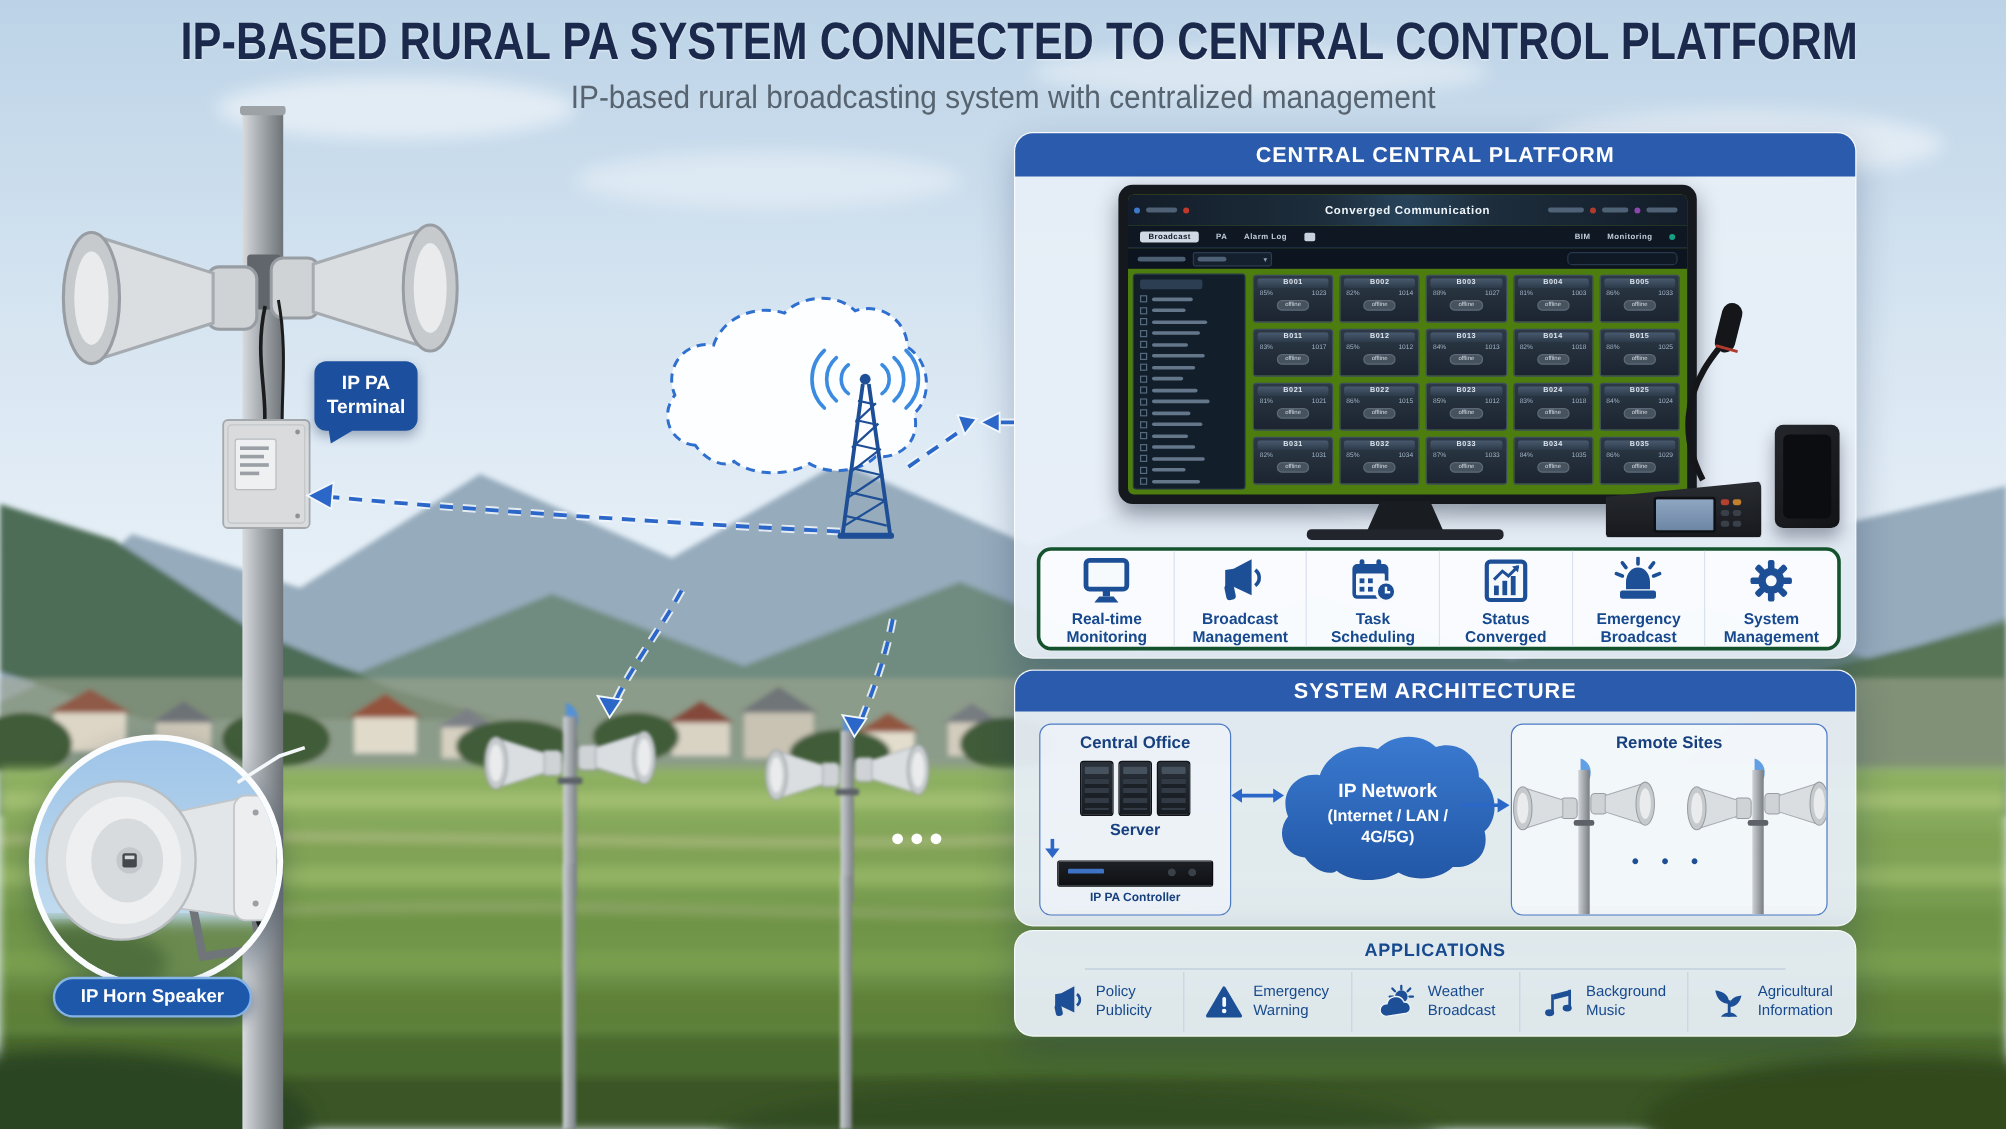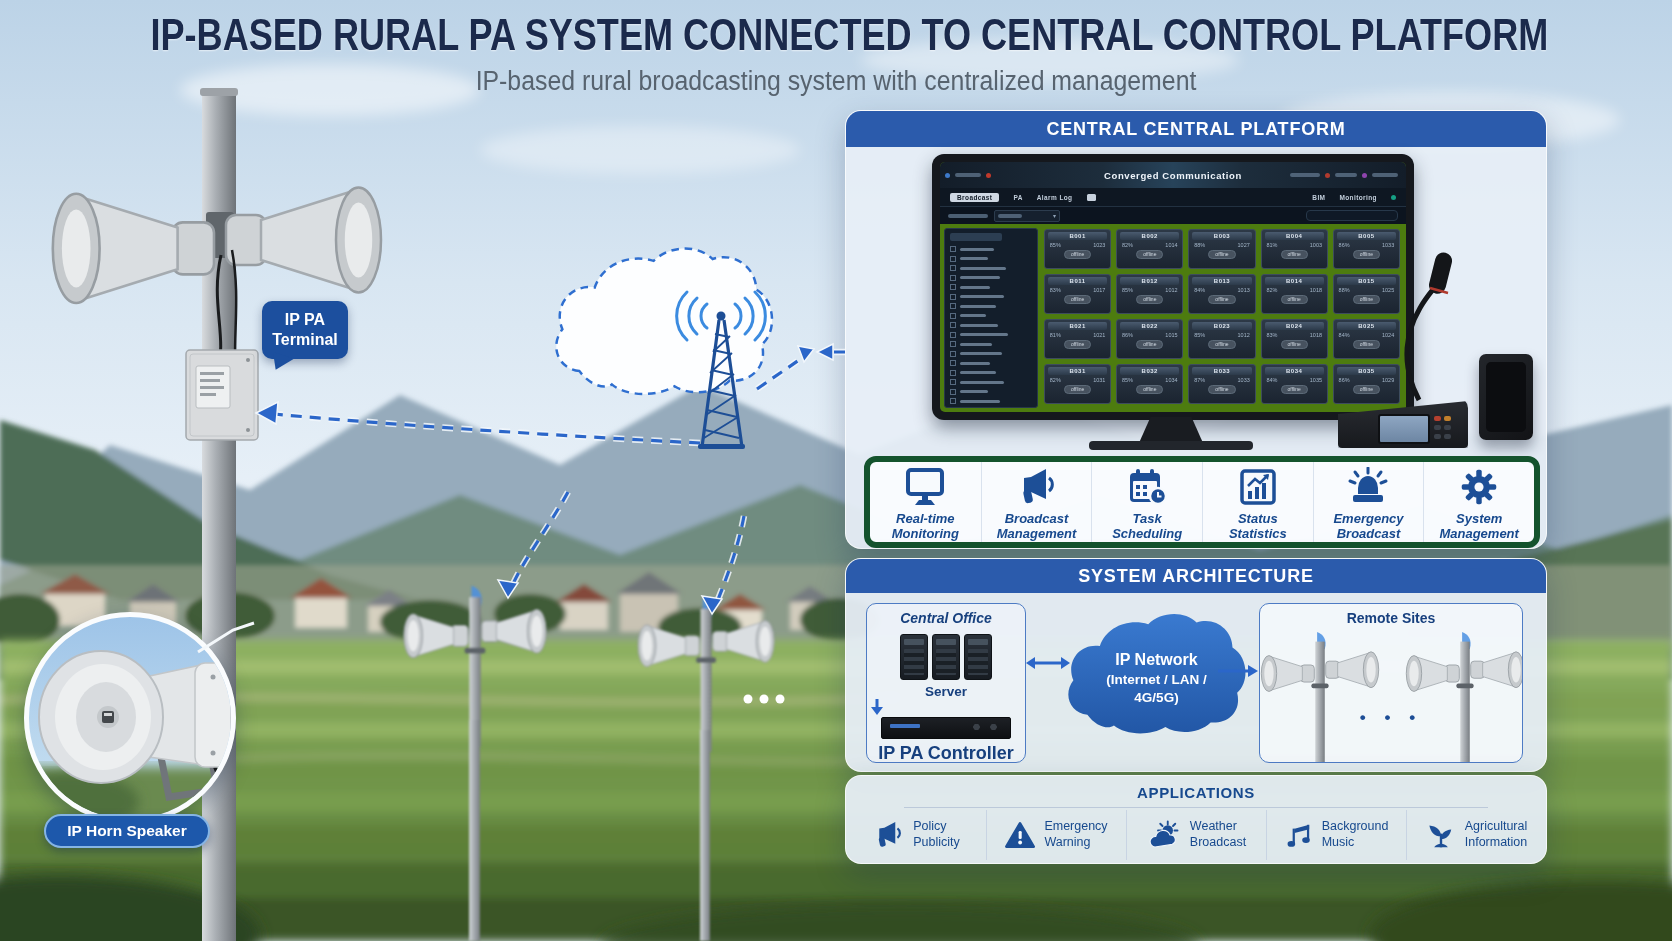--- a/index.html
+++ b/index.html
@@ -59,43 +59,43 @@
     clip-path:polygon(18% 0,82% 0,100% 100%,0 100%);}
   .mbase{position:absolute;left:243px;top:330px;width:164px;height:9px;background:#22262c;border-radius:4px;}
   .console{position:absolute;left:492px;top:287px;width:130px;height:50px;background:linear-gradient(180deg,#2a2d33,#17191d);
     border-radius:6px 10px 4px 4px;clip-path:polygon(0 32%,100% 6%,100% 100%,0 100%);box-shadow:0 6px 10px rgba(20,30,50,.4);}
   .cscreen{position:absolute;left:40px;top:16px;width:48px;height:26px;background:linear-gradient(180deg,#8ea6c2,#6d86a3);border-radius:3px;border:2px solid #0e1013;}
   .cbtn{position:absolute;width:7px;height:5px;border-radius:2px;background:#3a4049;}
   .spk{position:absolute;left:633px;top:243px;width:54px;height:86px;background:linear-gradient(135deg,#23262b,#121316);
     border-radius:7px;box-shadow:0 8px 14px rgba(20,30,50,.4);}
   .spk::after{content:"";position:absolute;left:7px;top:8px;right:7px;bottom:8px;border-radius:5px;background:#0c0d10;}
   .features{position:absolute;left:18px;top:345px;width:664px;height:80px;background:rgba(251,253,255,.9);
-    border:6px solid #14532d;border-radius:12px;display:grid;grid-template-columns:repeat(6,1fr);font-style:italic;}
+    border:3px solid #14532d;border-radius:12px;display:grid;grid-template-columns:repeat(6,1fr);}
   .feat{display:flex;flex-direction:column;align-items:center;justify-content:center;gap:4px;
     border-left:1px solid #d9e2ee;padding-top:4px;}
   .feat:first-child{border-left:none}
   .feat-label{font-size:13px;line-height:1.18;font-weight:bold;color:#17498e;text-align:center;}
   
   #sa{left:845px;top:558px;width:700px;height:212px;}
   .sa-head{height:34px;}
   .co-box{position:absolute;left:20px;top:44px;width:158px;height:158px;border:1.5px solid #4d7bc4;
     border-radius:10px;background:rgba(244,248,253,.55);text-align:center;}
-  .co-title{font-size:14px;font-weight:bold;color:#17407e;margin-top:6px;font-style:italic;}
+  .co-title{font-size:14px;font-weight:bold;color:#17407e;margin-top:6px;}
   .servers{display:flex;justify-content:center;gap:4px;margin-top:8px;}
   .server{width:26px;height:44px;background:linear-gradient(180deg,#2a313a,#171c22);border-radius:3px;position:relative;border:1px solid #0f1317;}
   .server::before{content:"";position:absolute;left:3px;top:4px;right:3px;height:6px;background:#46525e;border-radius:1px;}
   .server::after{content:"";position:absolute;left:3px;top:14px;right:3px;bottom:4px;
     background:repeating-linear-gradient(180deg,#323b45 0 4px,#1a2026 4px 8px);border-radius:1px;}
   .srv-label{font-size:13.5px;font-weight:bold;color:#17407e;margin-top:4px;}
   .ctrl{width:128px;height:20px;margin:2px auto 0;background:linear-gradient(180deg,#1d2025,#0e1013);border-radius:2px;
     position:relative;border:1px solid #090b0d;}
   .ctrl::before{content:"";position:absolute;left:8px;top:6px;width:30px;height:4px;background:#3d72c4;border-radius:1px;}
   .ctrl::after{content:"";position:absolute;right:8px;top:4px;width:34px;height:10px;
     background:radial-gradient(circle at 25% 50%,#3a4048 3px,transparent 3.5px),radial-gradient(circle at 75% 50%,#3a4048 3px,transparent 3.5px);}
-  .ctrl-label{font-size:18px;font-weight:bold;color:#17407e;margin-top:4px;}
+  .ctrl-label{font-size:10px;font-weight:bold;color:#17407e;margin-top:4px;}
   .cloud-blue-text{position:absolute;left:218px;top:92px;width:185px;text-align:center;color:#fff;z-index:2;}
   .cloud-blue-text .l1{font-size:16px;font-weight:bold;}
   .cloud-blue-text .l2{font-size:13.5px;font-weight:bold;margin-top:3px;}
   .rs-box{position:absolute;left:413px;top:44px;width:262px;height:158px;border:1.5px solid #4d7bc4;
     border-radius:10px;background:rgba(248,251,254,.72);overflow:hidden;}
   .rs-title{font-size:14px;font-weight:bold;color:#17407e;text-align:center;margin-top:6px;}
   .rs-dots{position:absolute;left:0;right:0;top:104px;text-align:center;color:#1d4e96;font-size:17px;
     font-weight:bold;letter-spacing:7px;}
   
   #app{left:845px;top:775px;width:700px;height:87px;}
@@ -661,21 +661,21 @@
                 <rect x="12" y="24" width="4" height="8"></rect>
                 <rect x="19" y="20" width="4" height="12"></rect>
                 <rect x="26" y="16" width="4" height="16"></rect>
               </g>
           <path d="M12,19 L19,12 L24,16 L32,8" stroke="#1d4f97" stroke-width="2.5" fill="none"></path>
           <polygon points="33,7 27,8 32,13" fill="#1d4f97"></polygon>
             </svg>
           </span>
         <div class="feat-label">
             <div>Status</div>
-        <div>Statistics</div>
+        <div>Converged</div>
           </div>
       </div>
       <div class="feat">
         <span>
             <svg width="44" height="40" viewBox="0 0 44 40">
           <path d="M22,9 a10,12 0 0 1 10,12 v6 h-20 v-6 a10,12 0 0 1 10,-12 Z" fill="#1d4f97"></path>
           <rect x="7" y="28" width="30" height="7" rx="2" fill="#1d4f97"></rect>
           <g stroke="#1d4f97" stroke-width="3" stroke-linecap="round">
             <line x1="22" y1="1" x2="22" y2="6"></line>
                 <line x1="9" y1="5" x2="12" y2="9"></line>

